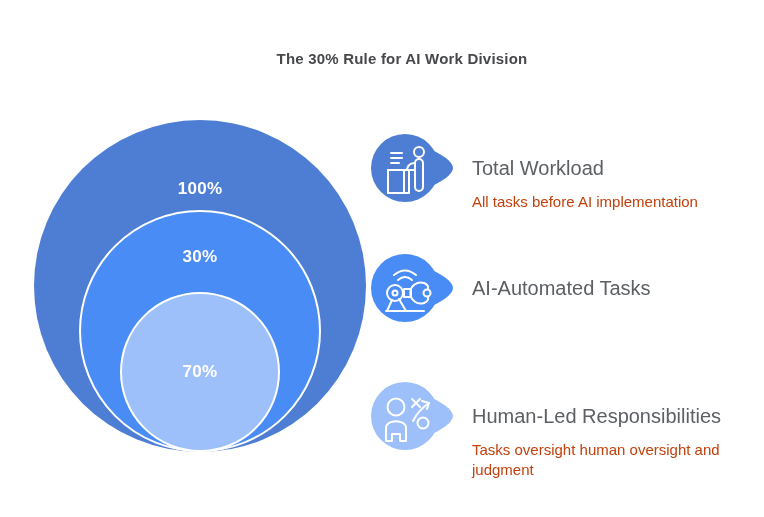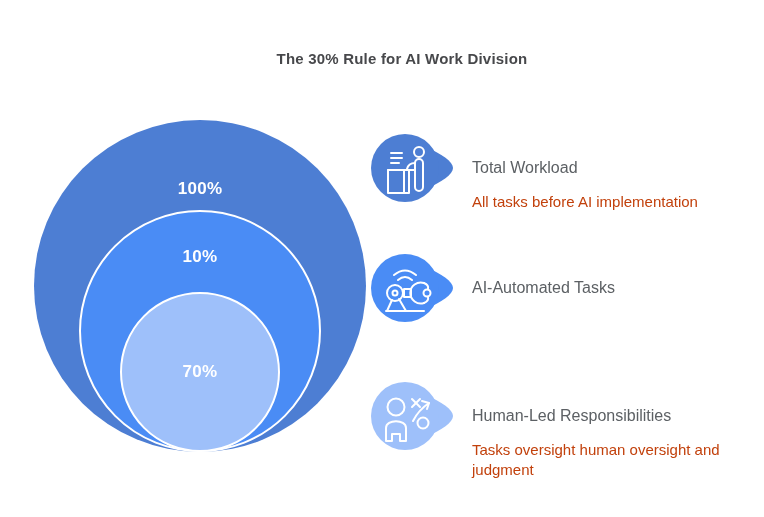--- a/index.html
+++ b/index.html
@@ -54,21 +54,21 @@
   .legend { position: absolute; left: 371px; top: 134px; width: 390px; }
   .legend-item { position: absolute; left: 0; width: 390px; height: 110px; }
   .legend-item.i1 { top: 0; }
   .legend-item.i2 { top: 120px; }
   .legend-item.i3 { top: 248px; }
   .badge { position: absolute; left: 0; top: 0; width: 84px; height: 68px; }
   .badge svg { display: block; width: 84px; height: 68px; }
   .legend-title {
     position: absolute;
     left: 101px; top: 24px;
-    font-size: 16px;
+    font-size: 20px;
     line-height: 20px;
     color: #5c6064;
   }
   .legend-desc {
     position: absolute;
     left: 101px; top: 58px;
     font-size: 15px;
     line-height: 20px;
     color: #c2410c;
     max-width: 252px;
@@ -80,21 +80,21 @@
 
 <div class="canvas">
 
   <div class="title">The 30% Rule for AI Work Division</div>
 
   <div class="venn">
     <div class="circle outer" style="background-color: rgb(77, 126, 211);"></div>
     <div class="circle middle" style="background-color: rgb(74, 140, 245);"></div>
     <div class="circle inner" style="background-color: rgb(158, 192, 250);"></div>
     <div class="pct p100">100%</div>
-    <div class="pct p30">10%</div>
+    <div class="pct p30">30%</div>
     <div class="pct p70">70%</div>
   </div>
 
   <div class="legend">
 
     <div class="legend-item i1">
       <div class="badge">
         <svg viewBox="0 0 84 68" xmlns="http://www.w3.org/2000/svg">
           <path d="M52 12 C72 20 82 28 82 34 C82 40 72 48 52 56 Z" fill="#4d7ed3"></path>
           <circle cx="34" cy="34" r="34" fill="#4d7ed3"></circle>

